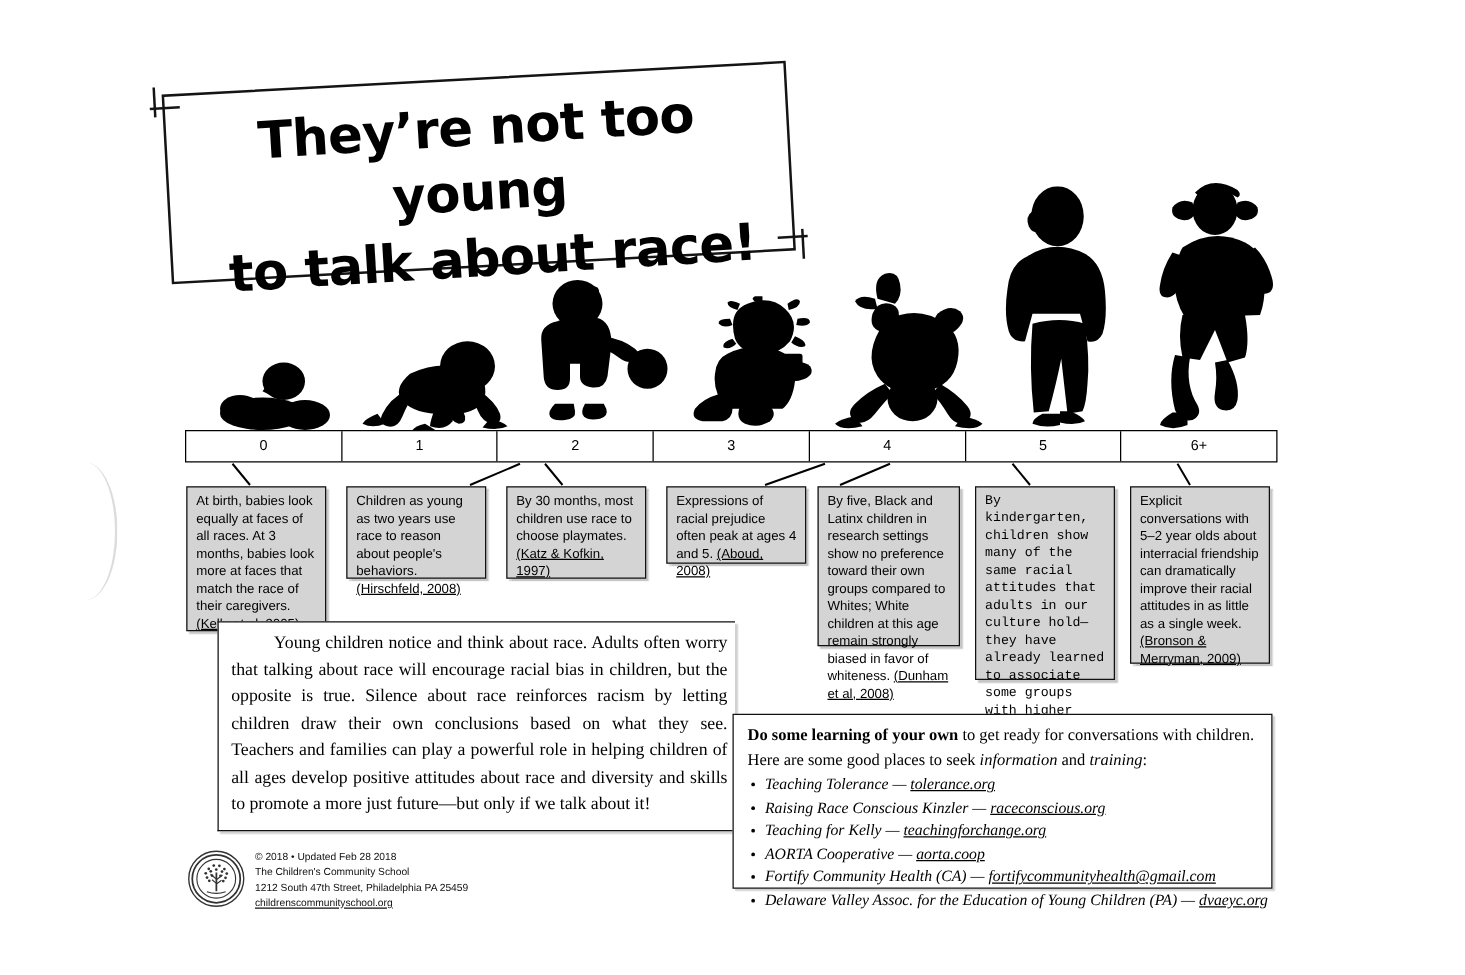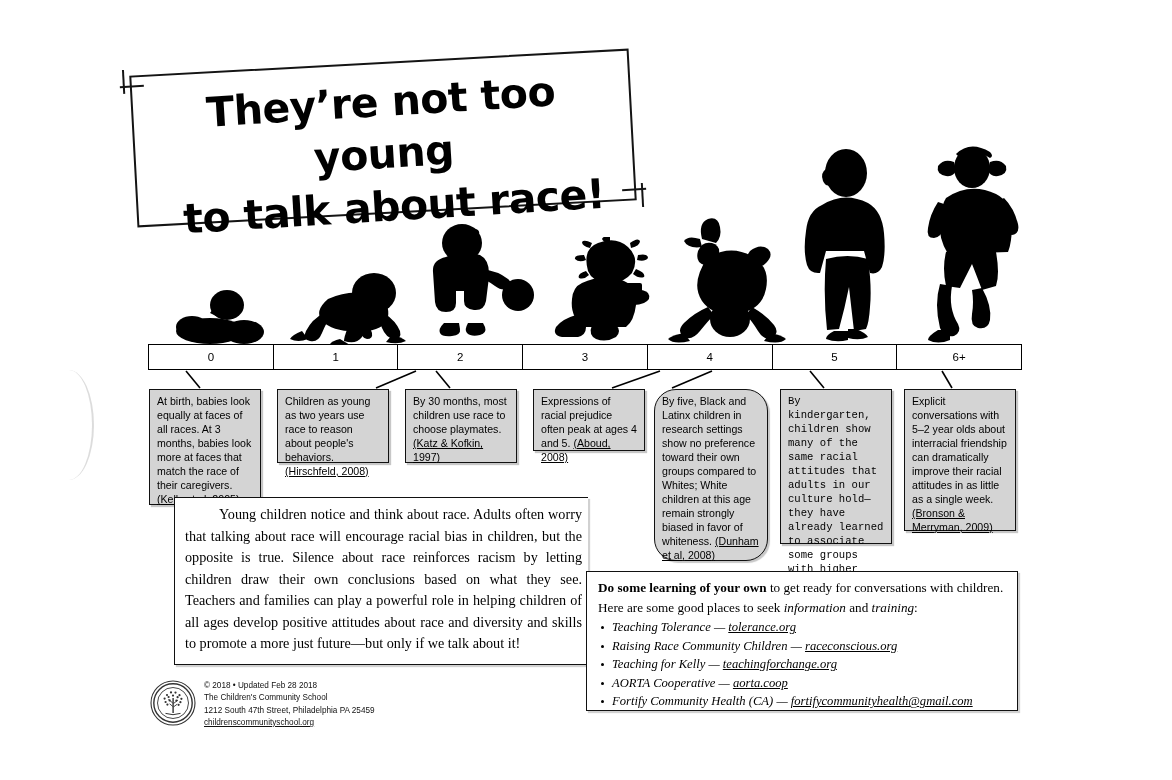--- a/index.html
+++ b/index.html
@@ -292,45 +292,46 @@
   </div>
 
   <div class="fact" style="left:405px;top:389px;width:112px;height:74px;">
     <span>By 30 months, most children use race to choose playmates. </span><u>(Katz &amp; Kofkin, 1997)</u>
   </div>
 
   <div class="fact" style="left:533px;top:389px;width:112px;height:62px;">
     <span>Expressions of racial prejudice often peak at ages 4 and 5. </span><u>(Aboud, 2008)</u>
   </div>
 
-  <div class="fact" style="left:654px;top:389px;width:114px;height:172px;border-radius:22px;">
+  <div class="fact" style="left:654px;top:389px;width:114px;height:128px;">
     <span>By five, Black and Latinx children in research settings show no preference toward their own groups compared to Whites; White children at this age remain strongly biased in favor of whiteness. </span><u>(Dunham et al, 2008)</u>
   </div>
 
   <div class="fact" style="left:780px;top:389px;width:112px;height:155px;font-family:Liberation Mono, monospace;">
     <span>By kindergarten, children show many of the same racial attitudes that adults in our culture hold—they have already learned to associate some groups with higher status than others. </span><u>(Kinzler, 2016)</u>
   </div>
 
   <div class="fact" style="left:904px;top:389px;width:112px;height:142px;">
     <span>Explicit conversations with 5–2 year olds about interracial friendship can dramatically improve their racial attitudes in as little as a single week. </span><u>(Bronson &amp; Merryman, 2009)</u>
   </div>
 
   <div class="para-box">
     <p class="para"><span>Young children notice and think about race. Adults often worry that talking about race will encourage racial bias in children, but the opposite is true. </span><b>Silence about race reinforces racism</b><span> by letting children draw their own conclusions based on what they see. Teachers and families can play a powerful role in helping children of all ages develop positive attitudes about race and diversity and skills to promote a more just future—but only if we talk about it!</span></p>
   </div>
 
   <div class="res-box">
     <p class="res-lead"><b>Do some learning of your own</b><span> to get ready for conversations with children.</span></p>
     <p class="res-lead"><span>Here are some good places to seek </span><i>information</i><span> and </span><i>training</i><span>:</span></p>
     <ul class="res-list">
       <li><span>Teaching Tolerance</span><span> — </span><u>tolerance.org</u></li>
-      <li><span>Raising Race Community Children</span><span> — </span><u>raceconscious.org</u></li>
+      <li><span>Raising Race Conscious Kinzler</span><span> — </span><u>raceconscious.org</u></li>
       <li><span>Teaching for Kelly</span><span> — </span><u>teachingforchange.org</u></li>
       <li><span>AORTA Cooperative</span><span> — </span><u>aorta.coop</u></li>
       <li><span>Fortify Community Health (CA)</span><span> — </span><u>fortifycommunityhealth@gmail.com</u></li>
+      <li><span>Delaware Valley Assoc. for the Education of Young Children (PA)</span><span> — </span><u>dvaeyc.org</u></li>
     </ul>
   </div>
 
   <div class="footer">
     <svg class="seal" viewBox="0 0 46 46">
       <circle cx="23" cy="23" r="22" fill="none" stroke="#333" stroke-width="1.1"></circle>
       <circle cx="23" cy="23" r="19.2" fill="none" stroke="#333" stroke-width="1.4"></circle>
       <circle cx="23" cy="23" r="15.5" fill="none" stroke="#333" stroke-width="0.9"></circle>
       <g fill="#333">
         <circle cx="17" cy="15" r="1.1"></circle>

